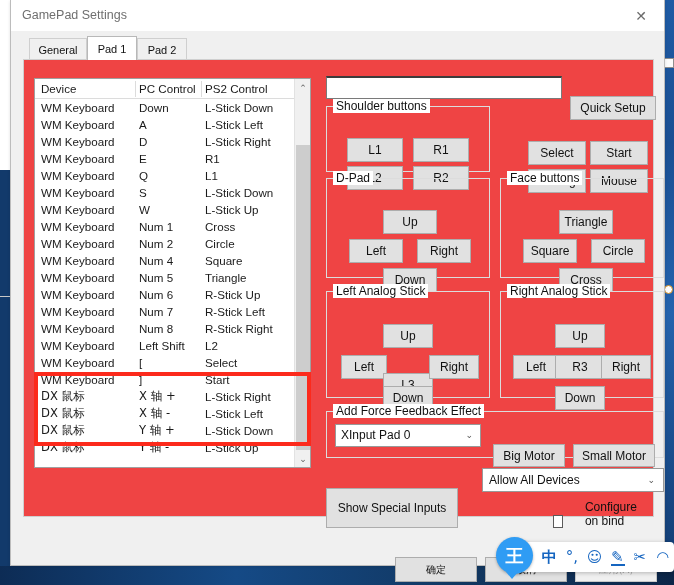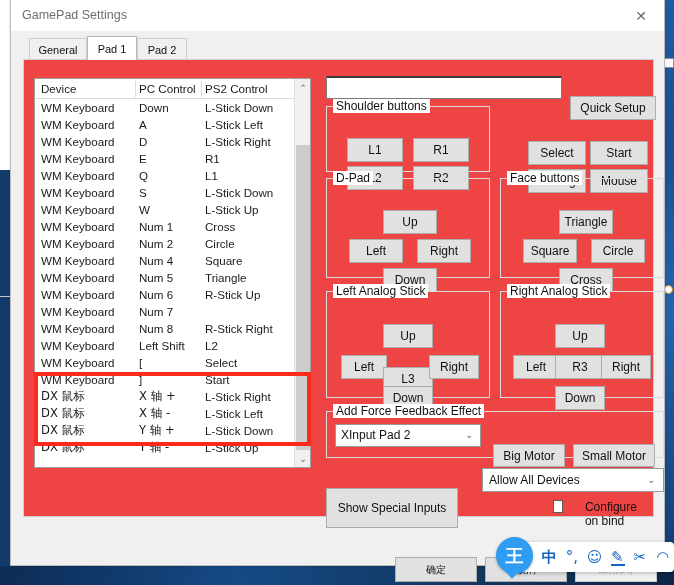--- a/index.html
+++ b/index.html
@@ -187,21 +187,21 @@
   #grp-face { left: 476px; top: 118px; width: 164px; height: 100px; }
   #btn-tri    { left: 58px; top: 11px; width: 54px; }
   #btn-square { left: 22px; top: 40px; width: 54px; }
   #btn-circle { left: 90px; top: 40px; width: 54px; }
   #btn-cross  { left: 58px; top: 69px; width: 54px; }
 
   
   #grp-lstick { left: 302px; top: 231px; width: 164px; height: 107px; }
   #btn-ls-up    { left: 56px; top: 12px; width: 50px; }
   #btn-ls-left  { left: 14px; top: 43px; width: 46px; }
-  #btn-ls-l3    { left: 56px; top: 55px; width: 50px; }
+  #btn-ls-l3    { left: 56px; top: 61px; width: 50px; }
   #btn-ls-right { left: 102px;top: 43px; width: 50px; }
   #btn-ls-down  { left: 56px; top: 74px; width: 50px; }
 
   
   #grp-rstick { left: 476px; top: 231px; width: 164px; height: 107px; }
   #btn-rs-up    { left: 54px; top: 12px; width: 50px; }
   #btn-rs-left  { left: 12px; top: 43px; width: 46px; }
   #btn-rs-r3    { left: 54px; top: 43px; width: 50px; }
   #btn-rs-right { left: 100px;top: 43px; width: 50px; }
   #btn-rs-down  { left: 54px; top: 74px; width: 50px; }
@@ -227,21 +227,21 @@
     position: absolute; left: 458px; top: 408px; width: 182px; height: 24px;
     background: #fff; border: 1px solid #999;
     font-size: 12px; color: #111; line-height: 22px; padding-left: 6px;
     cursor: pointer;
   }
   #devices-select .chev {
     position: absolute; right: 8px; top: 0; font-size: 9px; color: #555;
   }
   #chk-wrap {
     position: absolute; left: 529px; top: 440px;
-    display: flex; align-items: flex-start; gap: 22px; cursor: pointer;
+    display: flex; align-items: flex-end; gap: 22px; cursor: pointer;
   }
   #chk-box {
     width: 13px; height: 13px; border: 1px solid #5a5a5a; background: #fff;
   }
   #chk-label { font-size: 12px; color: #111; }
 
   
   .footer-btn {
     position: absolute; top: 537px; width: 82px; height: 25px;
     font-family: "DejaVu Sans", sans-serif; font-size: 10px;
@@ -376,20 +376,21 @@
             <div class="col c2">Triangle</div>
           </div>
           <div class="lv-row">
             <div class="col c0">WM Keyboard</div>
             <div class="col c1">Num 6</div>
             <div class="col c2">R-Stick Up</div>
           </div>
           <div class="lv-row">
             <div class="col c0">WM Keyboard</div>
             <div class="col c1">Num 7</div>
+            <div class="col c2">R-Stick Left</div>
           </div>
           <div class="lv-row">
             <div class="col c0">WM Keyboard</div>
             <div class="col c1">Num 8</div>
             <div class="col c2">R-Stick Right</div>
           </div>
           <div class="lv-row">
             <div class="col c0">WM Keyboard</div>
             <div class="col c1">Left Shift</div>
             <div class="col c2">L2</div>
@@ -480,21 +481,21 @@
       <div class="btn pbtn" id="btn-rs-up">Up</div>
       <div class="btn pbtn" id="btn-rs-left">Left</div>
       <div class="btn pbtn" id="btn-rs-r3">R3</div>
       <div class="btn pbtn" id="btn-rs-right">Right</div>
       <div class="btn pbtn" id="btn-rs-down">Down</div>
     </div>
 
     <div class="group" id="grp-ffb">
       <div class="legend">Add Force Feedback Effect</div>
       <div id="ffb-select">
-        <span>XInput Pad 2</span>
+        <span>XInput Pad 0</span>
         <span class="chev">⌄</span>
       </div>
       <div class="btn" id="btn-big-motor">Big Motor</div>
       <div class="btn" id="btn-small-motor">Small Motor</div>
     </div>
 
     <div class="btn" id="btn-special">Show Special Inputs</div>
     <div id="devices-select">
       <span>Allow All Devices</span>
       <span class="chev">⌄</span>

